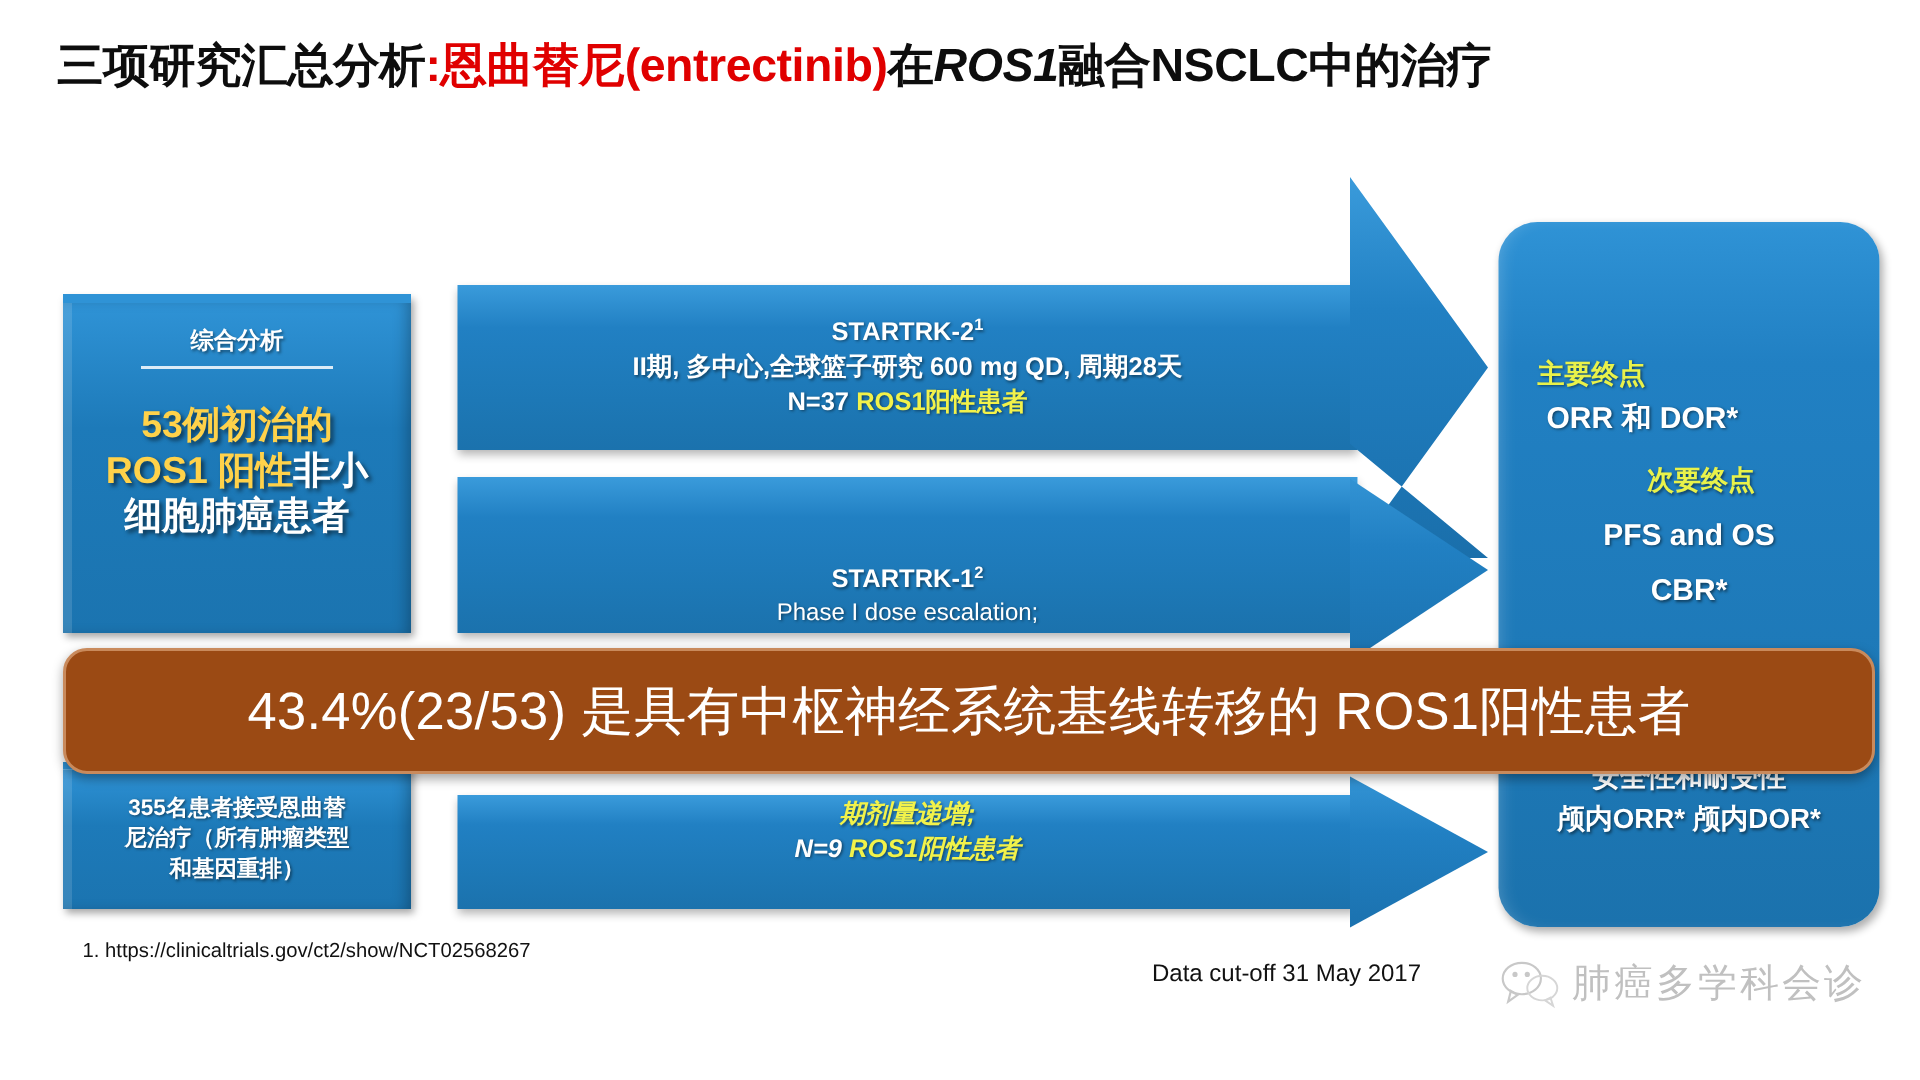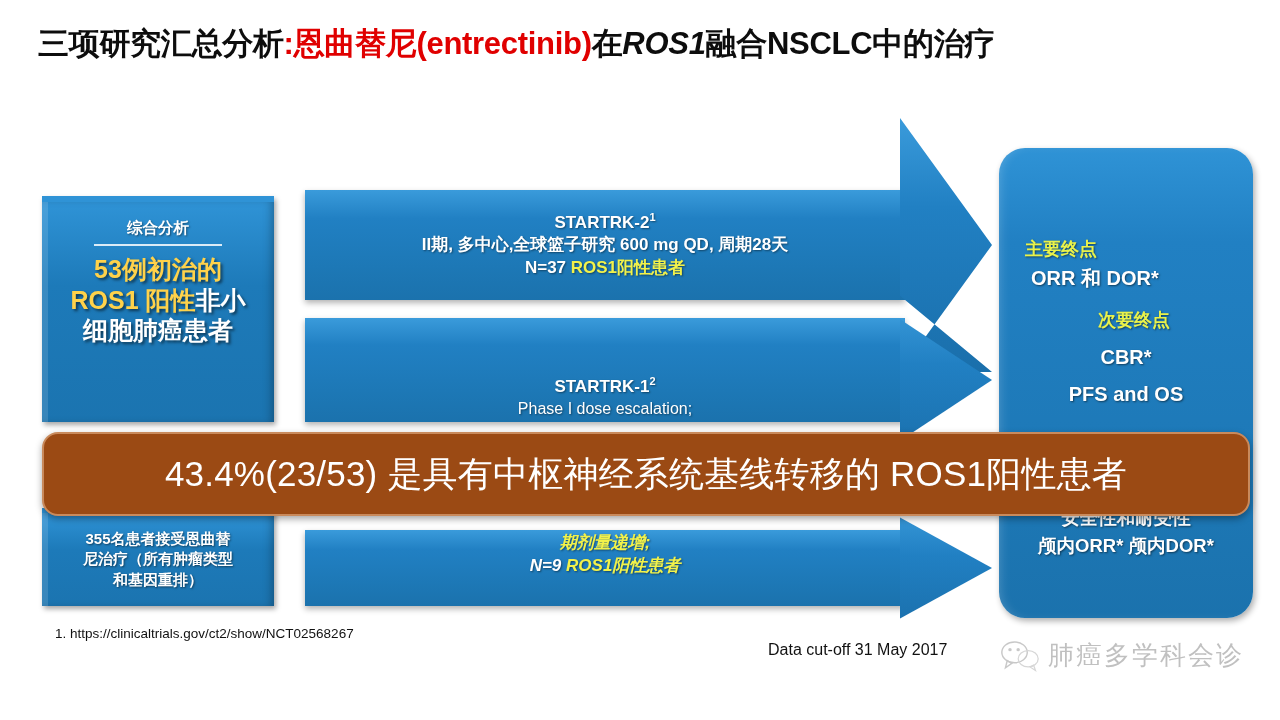--- a/index.html
+++ b/index.html
@@ -37,21 +37,21 @@
   }
   .lp-sub{
     color:#ffffff;font-size:15.5px;font-weight:bold;line-height:1.5;
     text-shadow:1px 1px 2px rgba(0,0,0,0.45);
   }
   .lp-rule{
     width:128px;height:2px;background:#eaf4fb;margin:5px auto 4px auto;
     opacity:.92;
   }
   .lp-big{
-    margin-top:8px;
+    margin-top:22px;
     font-size:25px;font-weight:bold;line-height:1.22;
     color:#ffffff;
     text-shadow:2px 2px 3px rgba(0,0,0,0.55);
   }
   .lp-big .y{color:#ffd24a;}
 
   
   .left-box2{
     position:absolute;left:42px;top:508px;width:232px;height:98px;
     background:linear-gradient(180deg,#2f93d6 0%, #1d7ab9 40%, #1b74b0 100%);
@@ -225,22 +225,22 @@
       <div>尼治疗（所有肿瘤类型</div>
       <div>和基因重排）</div>
     </div>
   </div>
 
   <div class="right-panel">
     <div class="rp-top">
       <div class="rp-y">主要终点</div>
       <div class="rp-w" style="margin-top:4px;margin-left:22px;text-align:left;">ORR  和 DOR*</div>
       <div class="rp-y" style="margin-top:16px;text-align:center;">次要终点</div>
+      <div class="rp-w" style="margin-top:14px;">PFS and OS</div>
       <div class="rp-w" style="margin-top:14px;">CBR*</div>
-      <div class="rp-w" style="margin-top:14px;">PFS and OS</div>
     </div>
     <div class="rp-bot">
       <div class="l">安全性和耐受性</div>
       <div class="l">颅内ORR* 颅内DOR*</div>
     </div>
   </div>
 
   <div class="banner">
     <div class="txt">43.4%(23/53) 是具有中枢神经系统基线转移的 ROS1阳性患者</div>
   </div>

